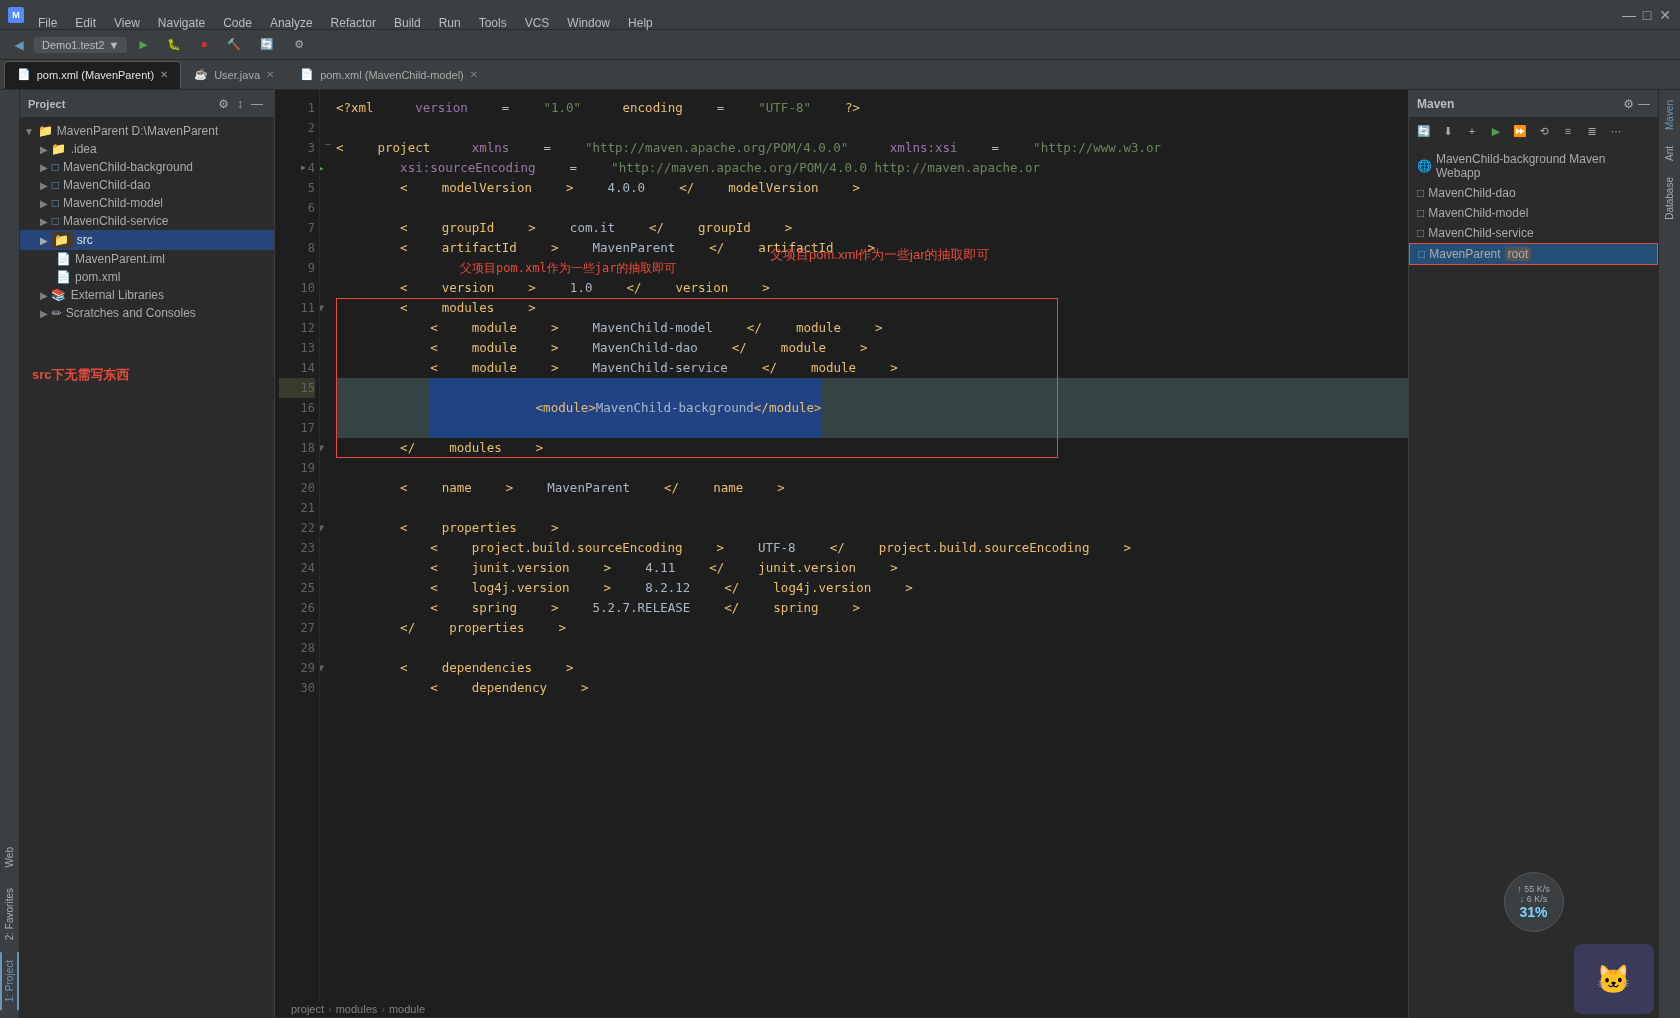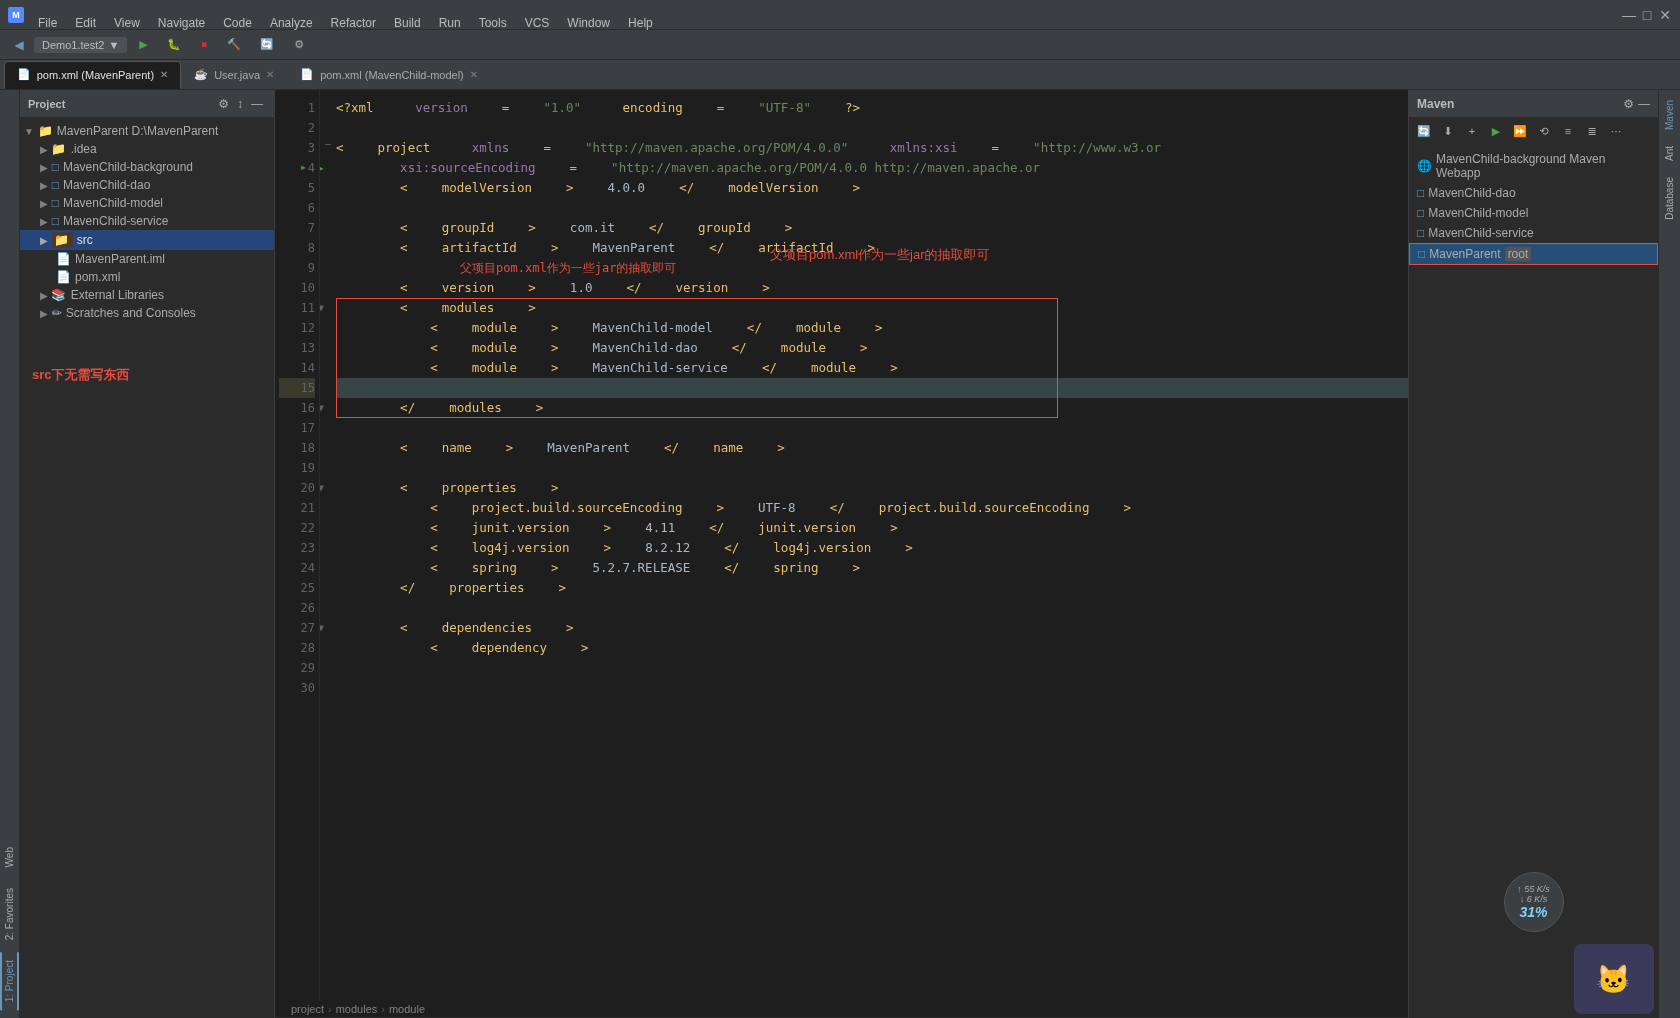--- a/index.html
+++ b/index.html
@@ -328,20 +328,23 @@
           </div>
 
           <div class="code-line">
             <span class="xml-text">        </span>
             <span class="xml-bracket">&lt;</span><span class="xml-tag">module</span><span class="xml-bracket">&gt;</span><span class="xml-text">MavenChild-service</span><span class="xml-bracket">&lt;/</span><span class="xml-tag">module</span><span class="xml-bracket">&gt;</span>
           </div>
 
           <div class="code-line" style="background:#374445;position:relative;">
             <span style="position:absolute;left:-22px;color:#f0c040;font-size:10px;">◆</span>
             <span class="xml-text">        </span>
+            <span style="background:#214283;">
+              <span class="xml-bracket">&lt;</span><span class="xml-tag">module</span><span class="xml-bracket">&gt;</span><span class="xml-text">MavenChild-background</span><span class="xml-bracket">&lt;/</span><span class="xml-tag">module</span><span class="xml-bracket">&gt;</span>
+            </span>
           </div>
 
           <div class="code-line">
             <span style="position:absolute;left:-18px;color:#606366;font-size:10px;cursor:pointer;">▼</span>
             <span class="xml-text">    </span>
             <span class="xml-bracket">&lt;/</span><span class="xml-tag">modules</span><span class="xml-bracket">&gt;</span>
           </div>
         </div>
 
         <div class="code-line">&nbsp;</div>
@@ -447,21 +450,21 @@
         <span style="color:#6897bb;">□</span>
         <span>MavenChild-service</span>
       </div>
       <div class="maven-tree-item selected" style="border:1px solid #e74c3c;">
         <span style="color:#6897bb;">□</span>
         <span>MavenParent</span>
         <span class="root-badge">root</span>
       </div>
     </div>
 
-    <div style="display:flex;align-items:center;justify-content:center;padding:8px;position:relative;font-style:italic;">
+    <div style="display:flex;align-items:center;justify-content:center;padding:8px;position:relative;">
       <div style="background:#3c3f41;border:1px solid #555;border-radius:50%;width:60px;height:60px;display:flex;flex-direction:column;align-items:center;justify-content:center;font-size:9px;color:#aaa;">
         <span>↑ 55 K/s</span>
         <span>↓ 6 K/s</span>
         <span style="font-size:14px;font-weight:bold;color:#7dd3fc;">31%</span>
       </div>
     </div>
 
     <div style="margin:4px;background:#3a3a5a;border-radius:8px;width:80px;height:70px;display:flex;align-items:center;justify-content:center;font-size:28px;align-self:flex-end;">
       🐱
     </div>

